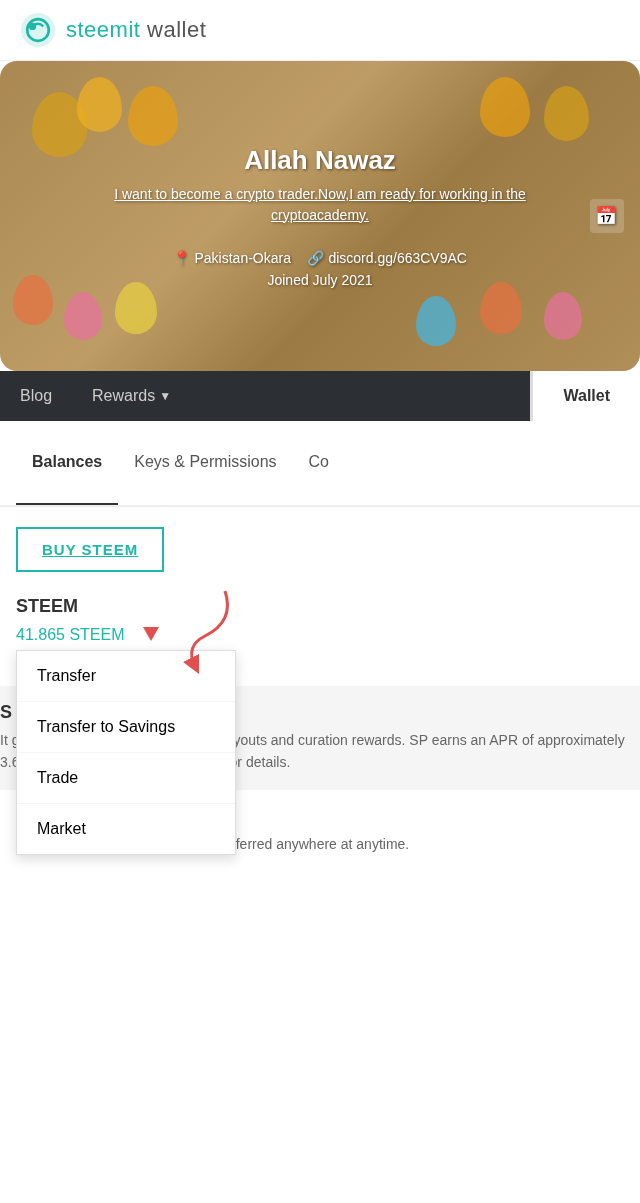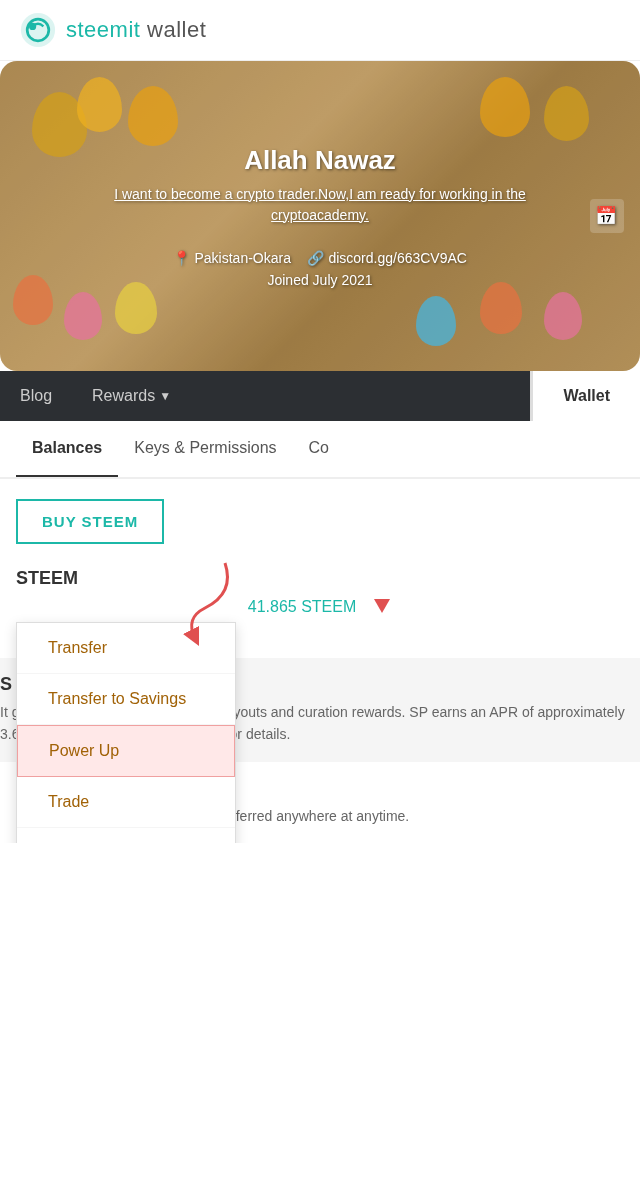--- a/index.html
+++ b/index.html
@@ -149,21 +149,21 @@
     .sub-nav {
       display: flex;
       align-items: center;
       padding: 0 16px;
       border-bottom: 1px solid #eee;
       background: #fff;
       overflow-x: auto;
     }
     .sub-nav-item {
       font-size: 16px;
-      padding: 18px 16px;
+      padding: 32px 16px;
       cursor: pointer;
       color: #555;
       white-space: nowrap;
       border-bottom: 2px solid transparent;
     }
     .sub-nav-item.active {
       color: #333;
       font-weight: bold;
       border-bottom: 2px solid #333;
     }
@@ -186,20 +186,21 @@
       display: inline-block;
       border: 2px solid #1cb8a8;
       color: #1cb8a8;
       background: #fff;
       padding: 12px 24px;
       font-size: 15px;
       font-weight: bold;
       cursor: pointer;
       letter-spacing: 1px;
       margin-bottom: 24px;
+      text-decoration: underline;
     }
 
     
     .token-section {
       margin-bottom: 20px;
     }
     .token-title {
       font-size: 18px;
       font-weight: bold;
       color: #333;
@@ -213,43 +214,42 @@
     }
     .token-balance {
       display: flex;
       align-items: center;
       gap: 16px;
       font-size: 16px;
       color: #1cb8a8;
       font-weight: 500;
       cursor: pointer;
       position: relative;
-      justify-content: center;
     }
     .token-balance .dropdown-arrow {
       color: #e05050;
       font-size: 14px;
     }
 
     
     .dropdown-menu {
       position: absolute;
       top: 100%;
       left: 0;
       background: #fff;
       border: 1px solid #ddd;
       box-shadow: 0 4px 12px rgba(0,0,0,0.15);
       z-index: 100;
       min-width: 220px;
       margin-top: 4px;
     }
     .dropdown-menu-item {
-      padding: 16px 31px;
+      padding: 16px 20px;
       font-size: 16px;
-      color: #a16207;
+      color: #000000;
       cursor: pointer;
       background: #fff;
       border-bottom: 1px solid #f5f5f5;
     }
     .dropdown-menu-item.highlighted {
       background: #ffe8e8;
       border: 1px solid #f0a0a0;
     }
     .dropdown-menu-item:last-child {
       border-bottom: none;
@@ -397,21 +397,20 @@
           <path d="M60,10 Q70,40 40,55 Q20,65 30,85" stroke="#e05050" stroke-width="3" fill="none" marker-end="url(#arrowhead)"></path>
           <defs>
             <marker id="arrowhead" markerWidth="6" markerHeight="6" refX="3" refY="3" orient="auto">
               <polygon points="0 0, 6 3, 0 6" fill="#e05050"></polygon>
             </marker>
           </defs>
         </svg>
 
         <div class="dropdown-menu-item">Transfer</div>
         <div class="dropdown-menu-item">Transfer to Savings</div>
-        <div class="dropdown-menu-item highlighted">Power Up</div>
         <div class="dropdown-menu-item">Trade</div>
         <div class="dropdown-menu-item">Market</div>
       </div>
     </div>
   </div>
 
 </div>
 
 <div class="sp-section">
   <div class="sp-title" style="font-size:18px;font-weight:bold;color:#333;">S</div>

